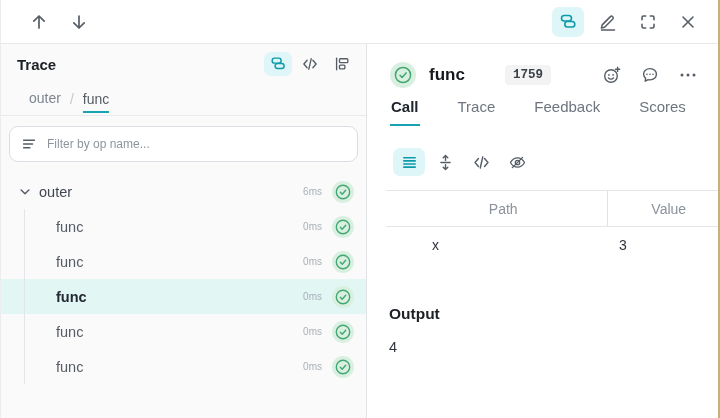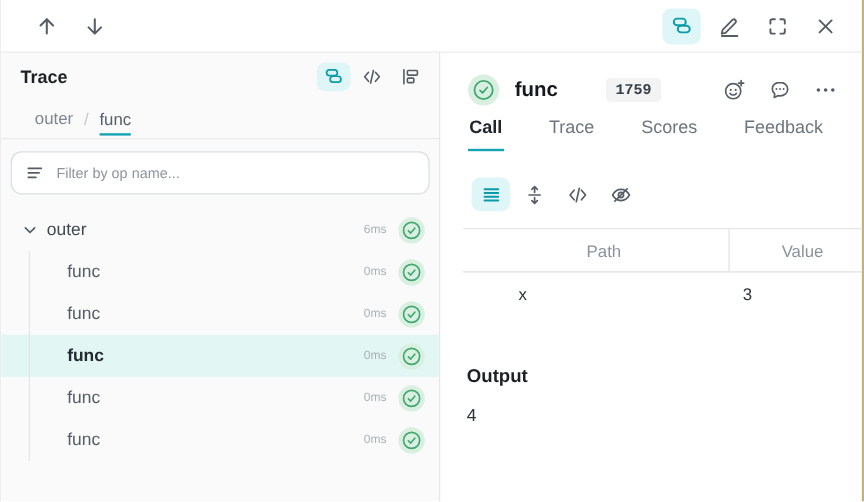--- a/index.html
+++ b/index.html
@@ -319,22 +319,22 @@
                 <circle cx="10" cy="10" r="1.5"></circle>
                 <circle cx="16" cy="10" r="1.5"></circle>
               </svg>
           </span>
         </button>
       </div>
 
       <div class="tabs">
         <span class="tab active">Call</span>
         <span class="tab">Trace</span>
+        <span class="tab">Feedback</span>
         <span class="tab">Scores</span>
-        <span class="tab">Feedback</span>
 
       </div>
 
       <div class="content">
 
         <div class="sectionrow">
           <button class="iconbtn active">
             <span>
               <svg class="ic" width="19" height="19" viewBox="0 0 20 20" fill="none" stroke="#0d9ba8" stroke-width="1.7" stroke-linecap="round">
                   <path d="M4 5h12M4 8.3h12M4 11.6h12M4 14.9h12"></path>

